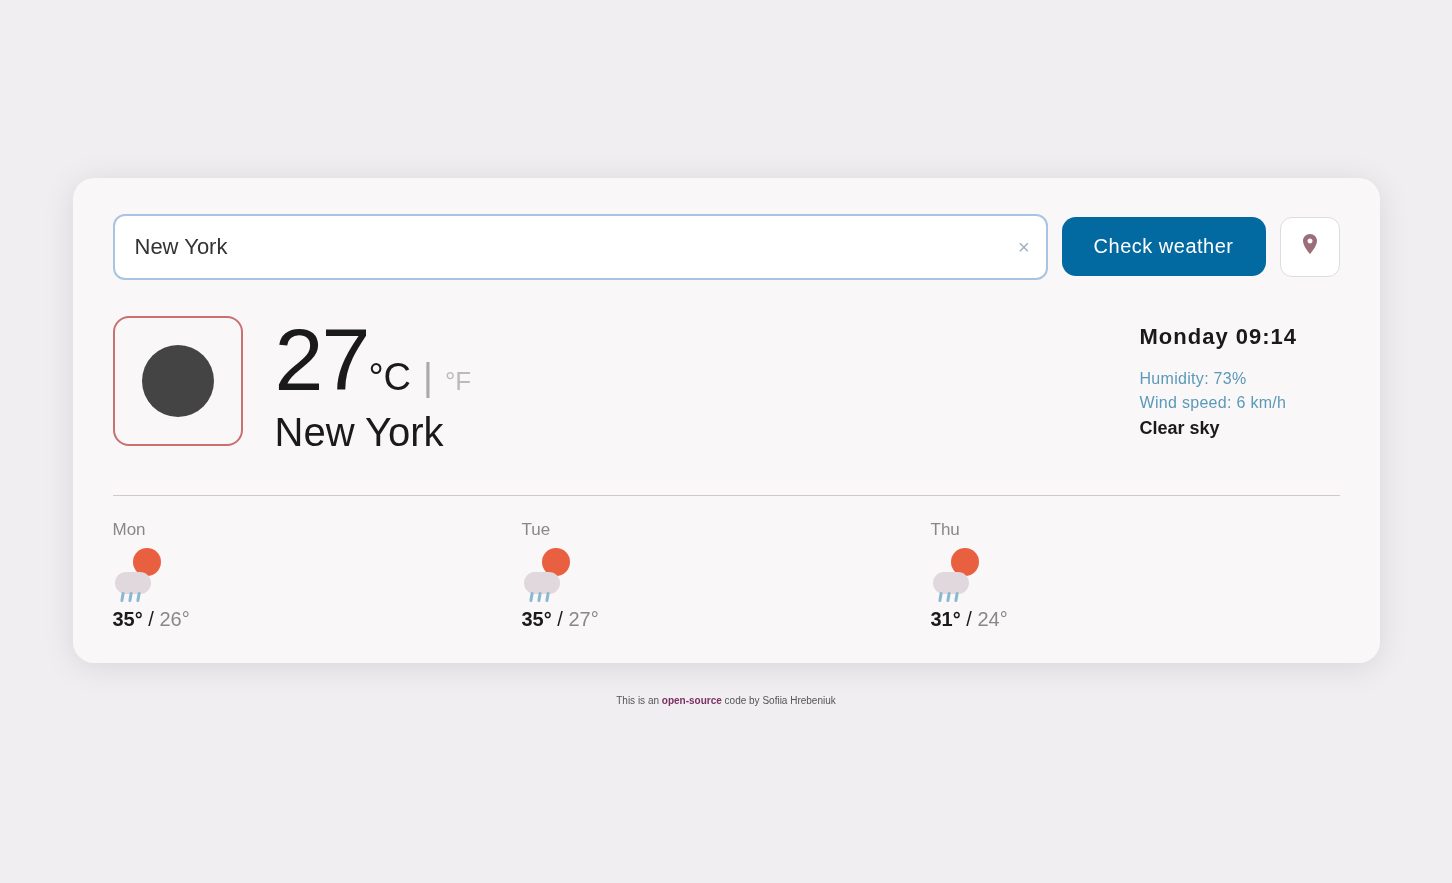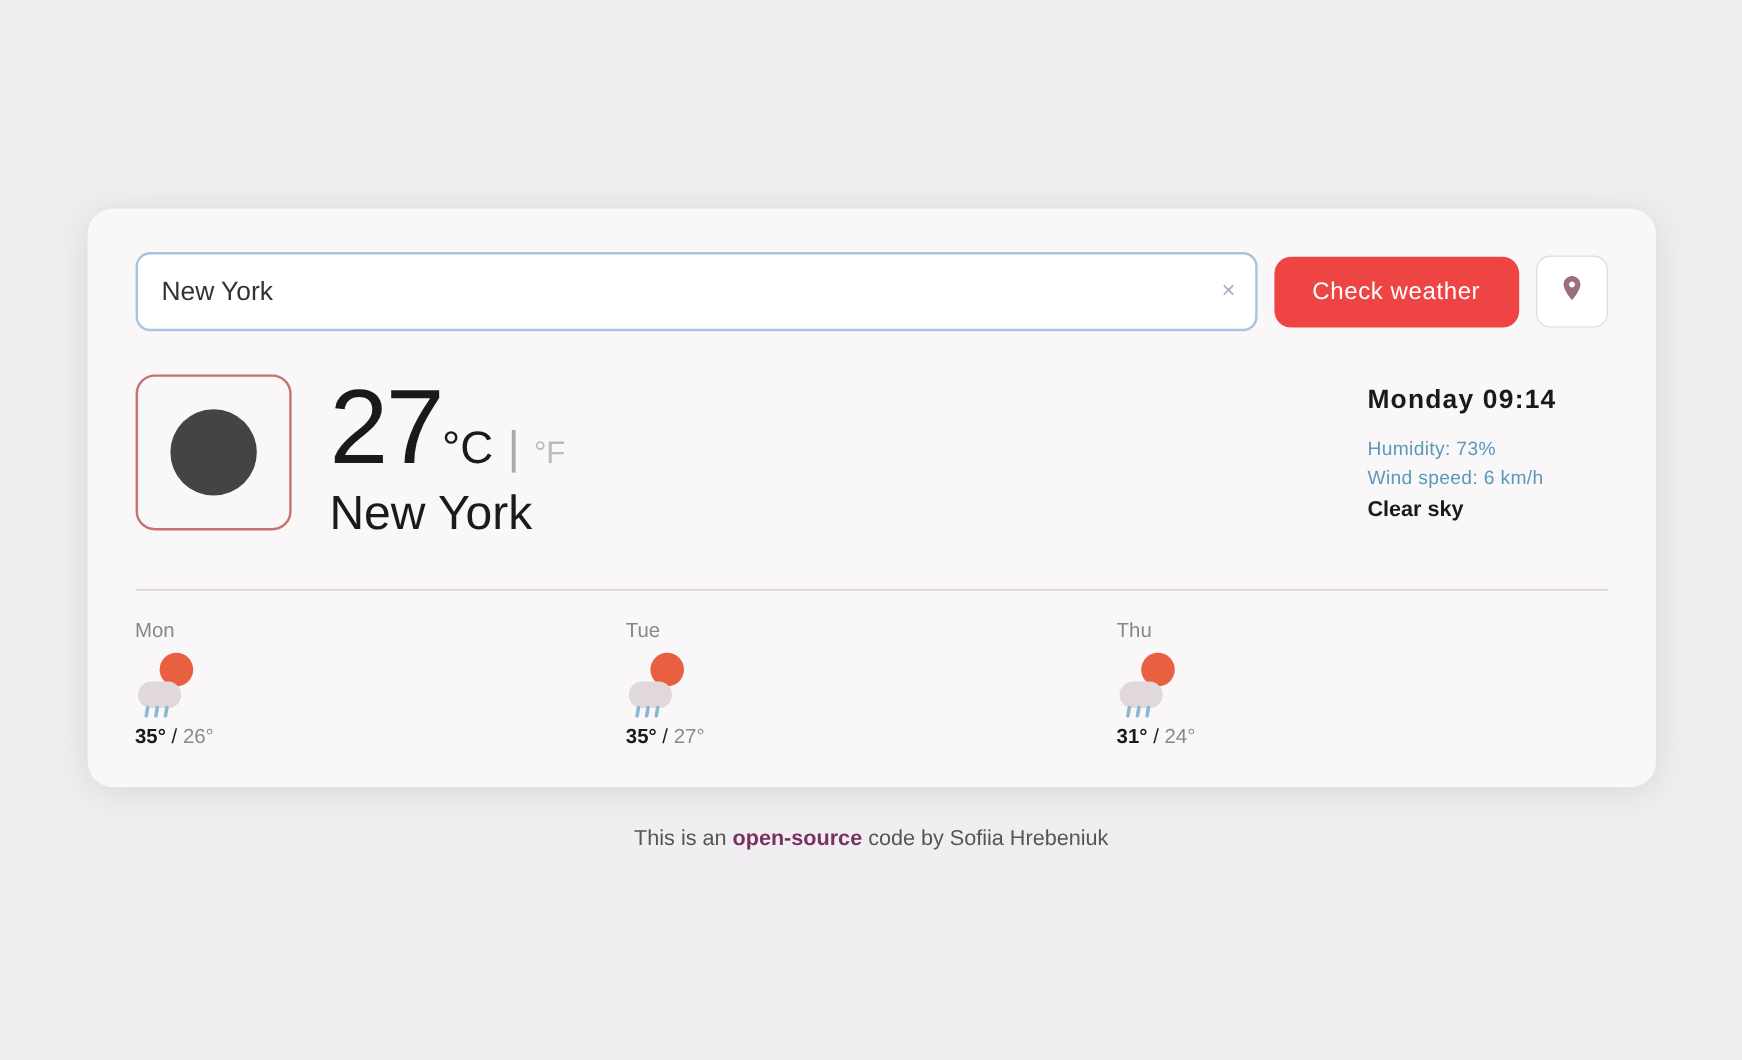--- a/index.html
+++ b/index.html
@@ -56,21 +56,21 @@
       cursor: pointer;
       color: #a0b0c0;
       font-size: 20px;
       padding: 4px;
       display: flex;
       align-items: center;
       justify-content: center;
     }
 
     .check-btn {
-      background: #ef4444;
+      background: #0369a1;
       color: #fff;
       border: none;
       border-radius: 14px;
       padding: 18px 32px;
       font-size: 20px;
       font-family: inherit;
       cursor: pointer;
       white-space: nowrap;
       letter-spacing: 0.5px;
     }
@@ -293,37 +293,37 @@
       position: absolute;
       top: 0;
       left: 10px;
       width: 28px;
       height: 26px;
       background: #d0c8cc;
       border-radius: 50%;
     }
 
     .forecast-temps {
-      font-size: 17px;
+      font-size: 20px;
       color: #1a1a1a;
     }
 
     .forecast-high {
       font-weight: 700;
     }
 
     .forecast-low {
       color: #888;
       font-weight: 400;
     }
 
     
     .footer {
       margin-top: 32px;
-      font-size: 18px;
+      font-size: 10px;
       color: #555;
     }
 
     .footer-link {
       font-weight: 700;
       color: #7a3060;
     }
   </style>
 </head>
 <body>

